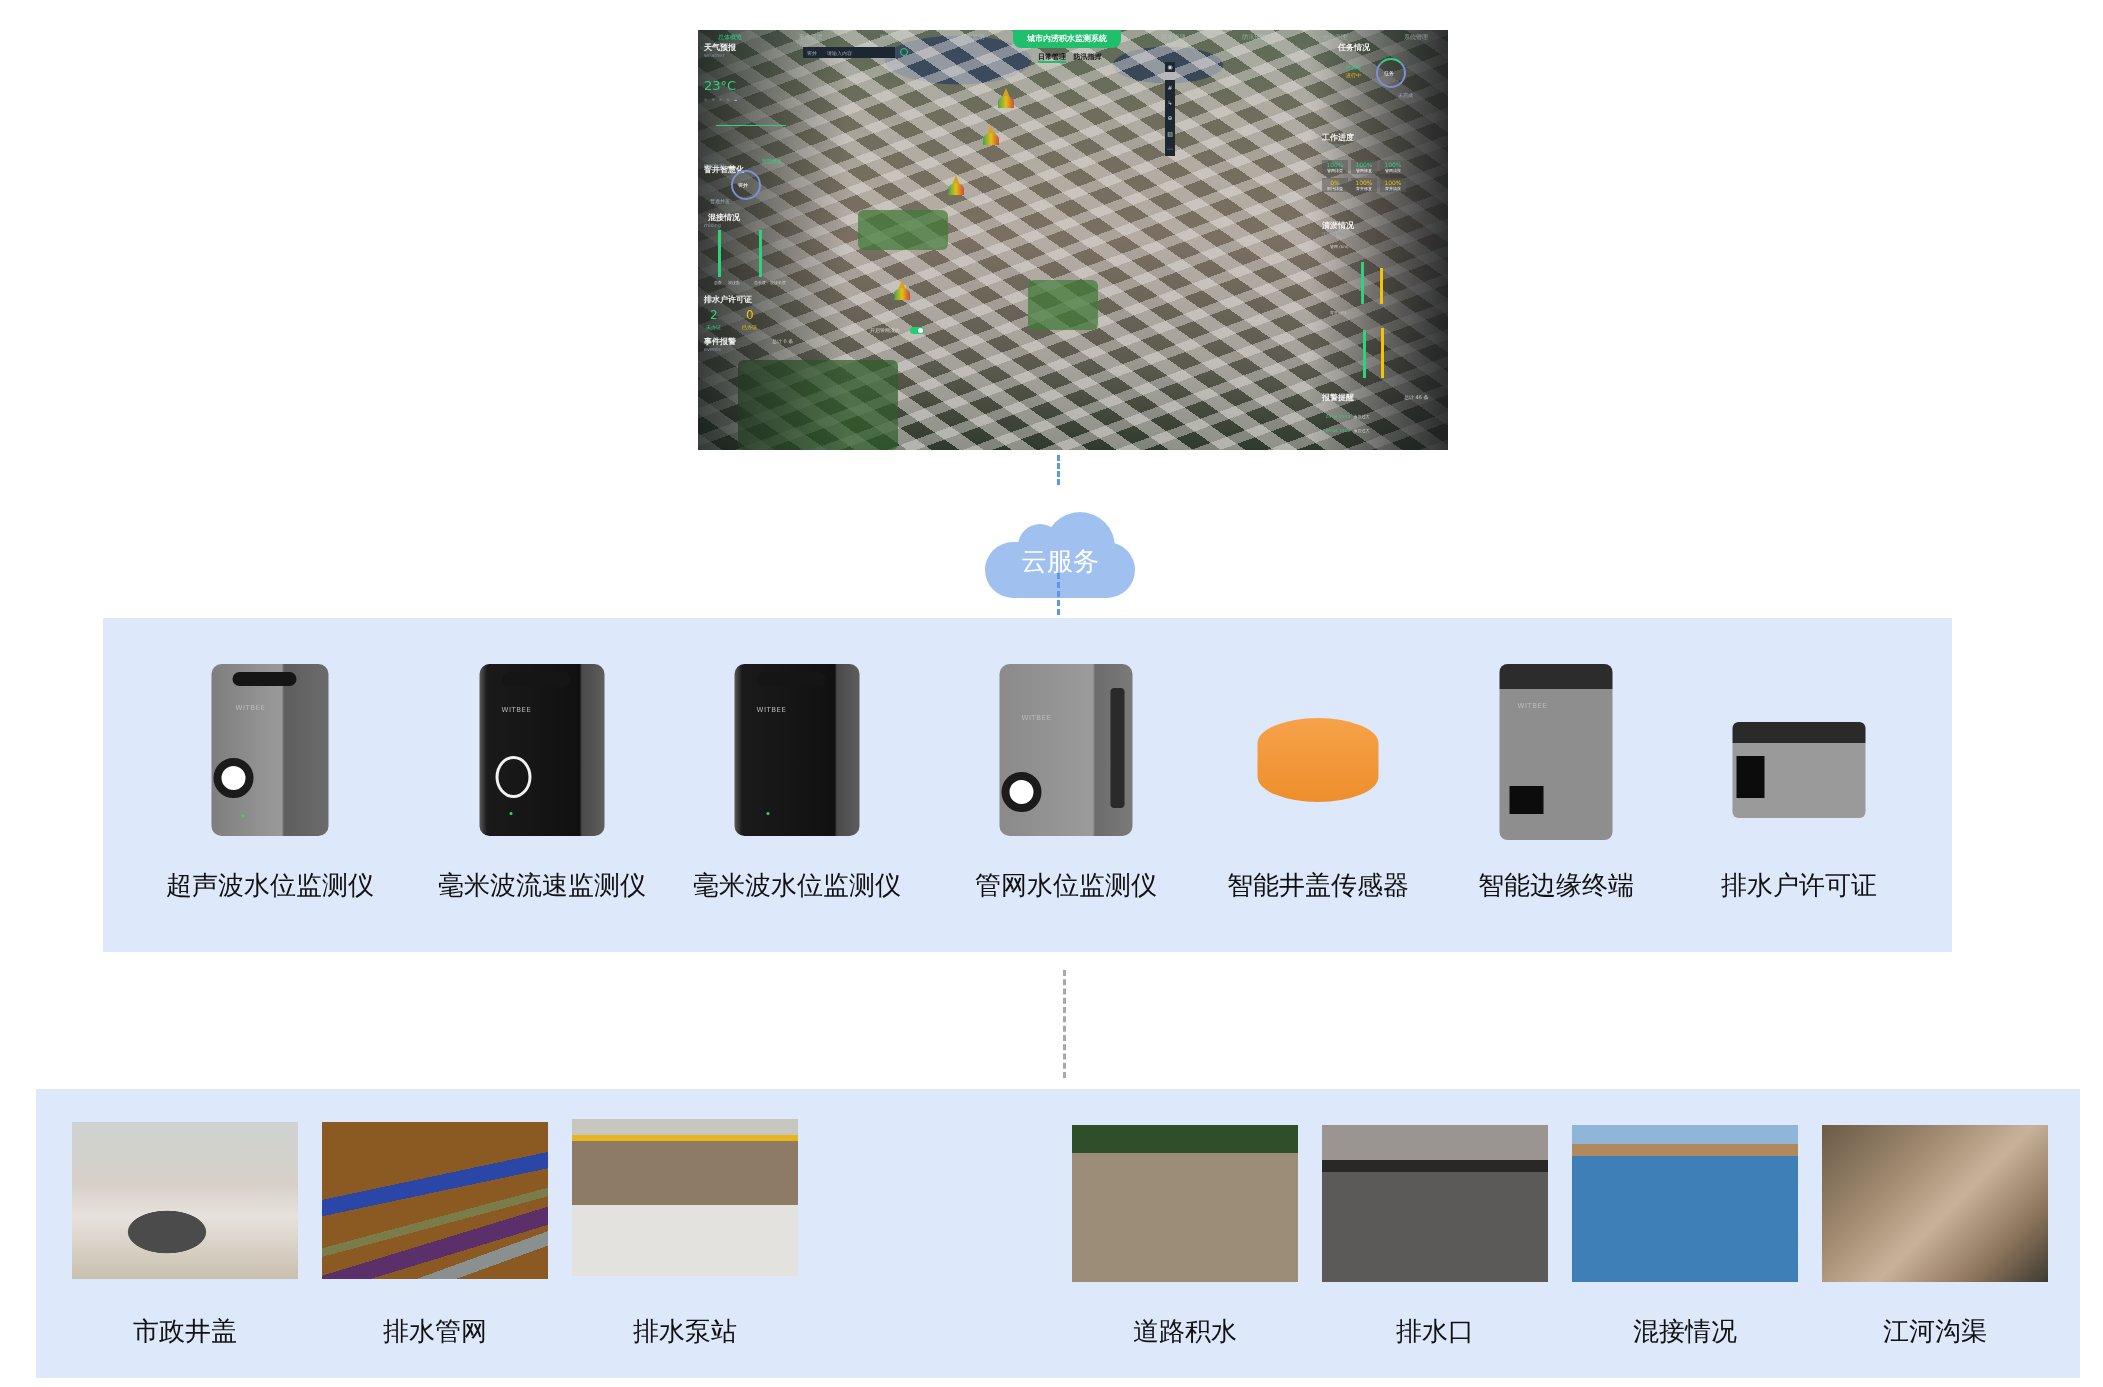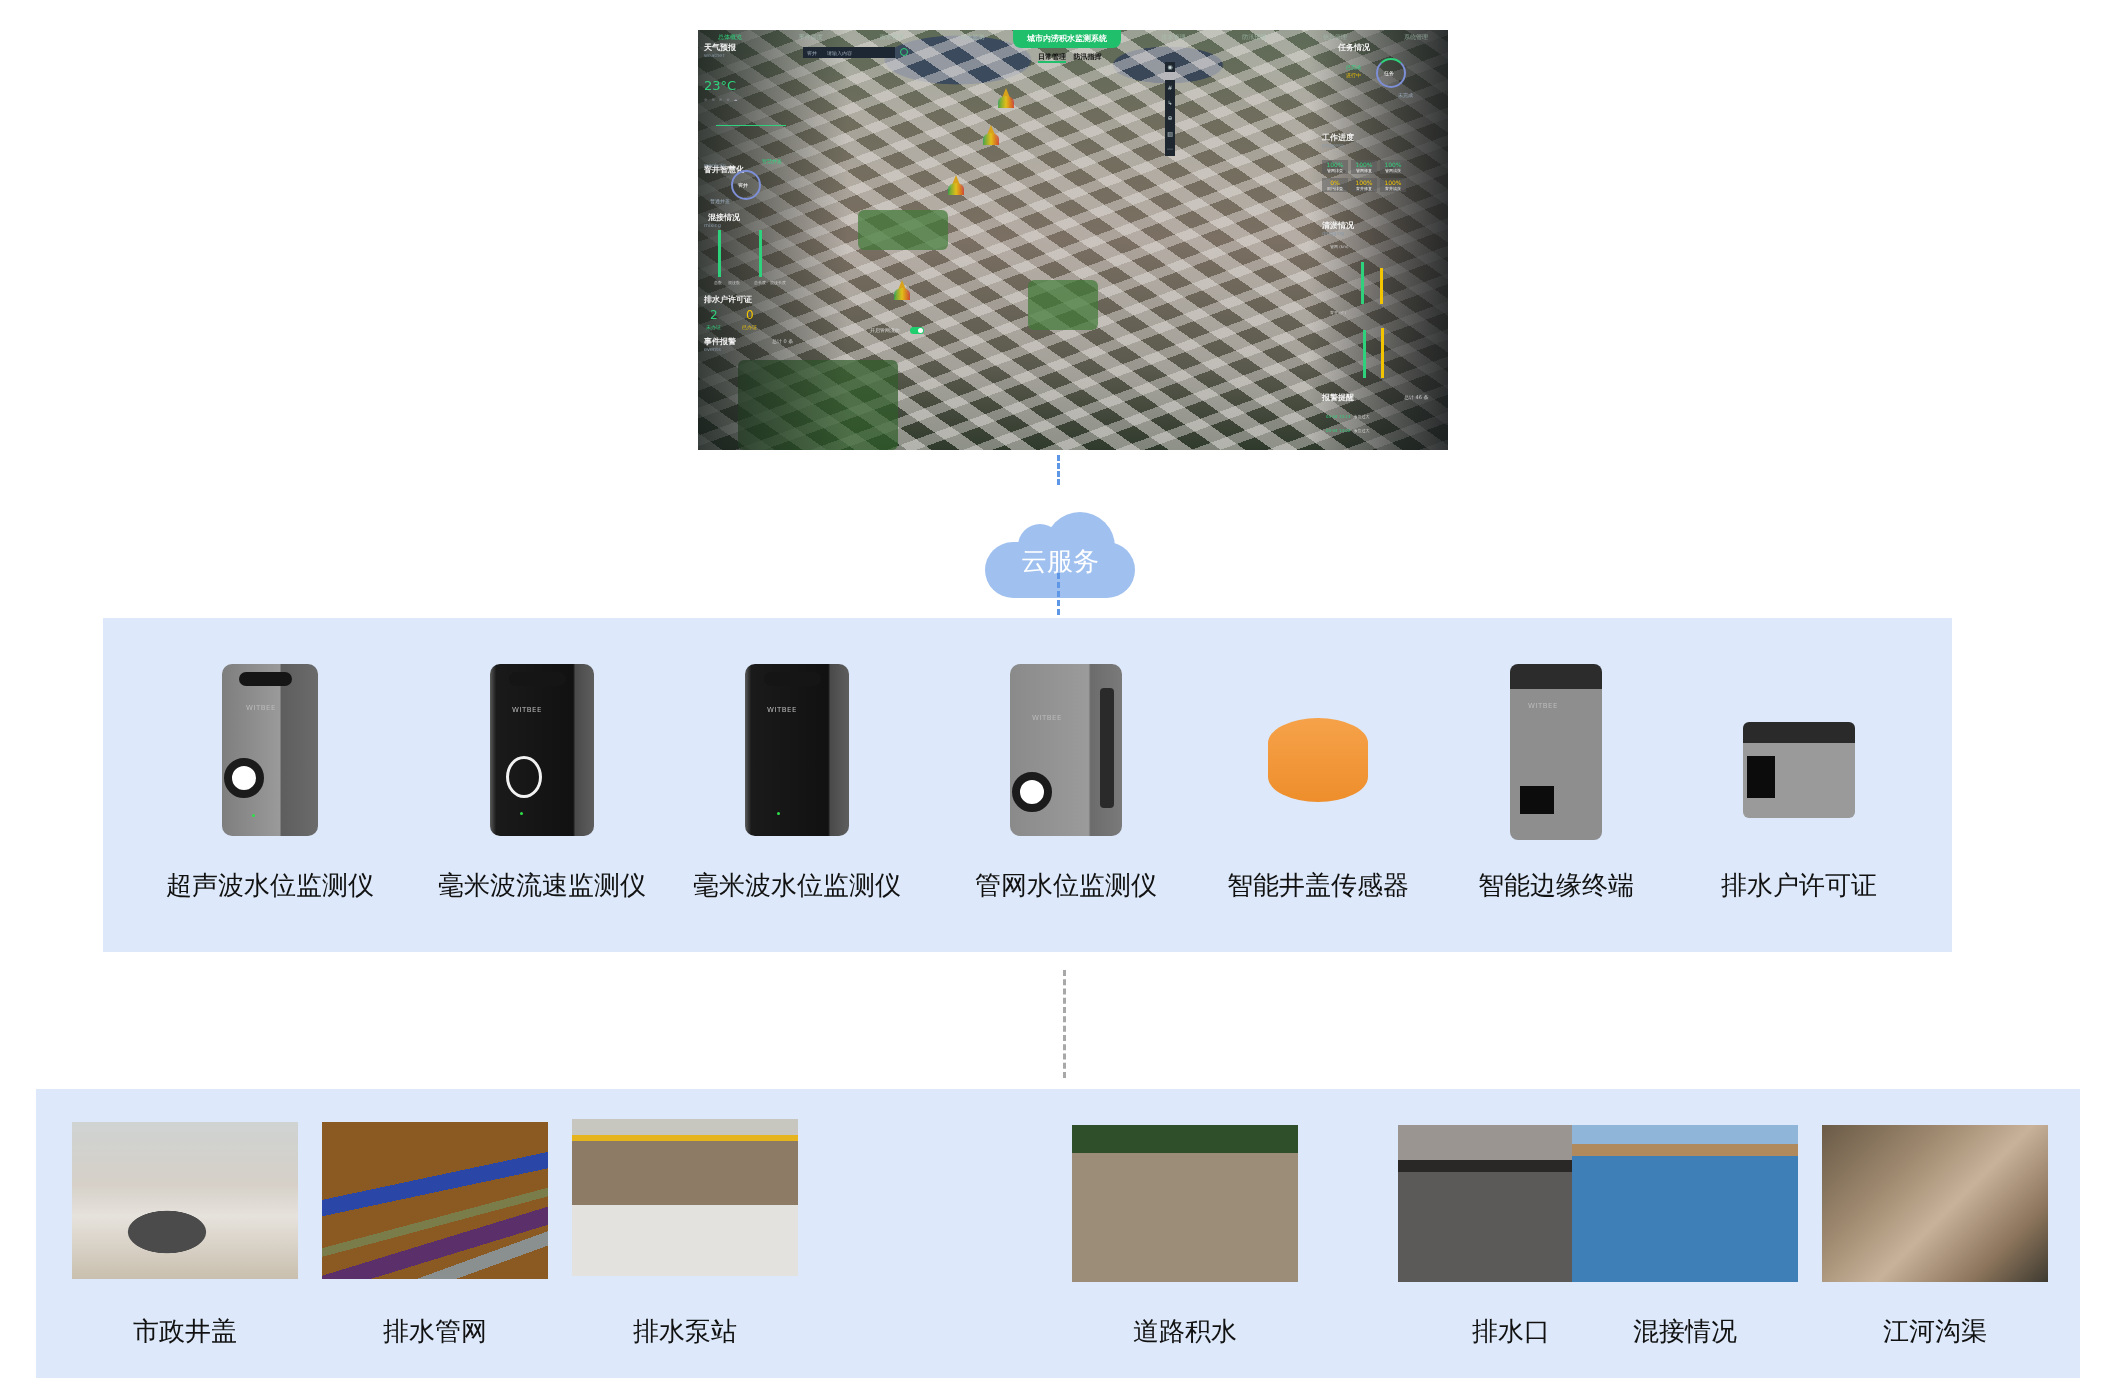--- a/index.html
+++ b/index.html
@@ -60,21 +60,21 @@
   .dash-gray{width:0;border-left:3px dashed #a8a8a8;}
   .cloud{left:985px;top:512px;width:150px;height:88px;}
   .cloud .c1{position:absolute;left:0;top:30px;width:150px;height:56px;background:#a0c1ef;border-radius:40px;}
   .cloud .c2{position:absolute;left:33px;top:12px;width:44px;height:44px;background:#a0c1ef;border-radius:50%;}
   .cloud .c3{position:absolute;left:60px;top:0;width:70px;height:70px;background:#a0c1ef;border-radius:50%;}
   .cloud .label{position:absolute;left:0;top:32px;width:150px;text-align:center;font-size:26px;color:#ffffff;}
 
   
   .dev-panel{left:103px;top:618px;width:1849px;height:334px;background:#dde9fa;}
   .device{position:absolute;top:0;width:240px;height:334px;}
-  .device .pic{position:absolute;left:50%;transform:translateX(-50%);}
+  .device .pic{position:absolute;left:50%;transform:translateX(-50%);padding-left:21px;}
   .device .name{position:absolute;left:0;width:100%;top:250px;text-align:center;font-size:26px;color:#111;white-space:nowrap;}
   .box-gray{background:linear-gradient(90deg,#7e7e7e,#9a9a9a 60%,#5e5e5e 62%,#6b6b6b);border-radius:10px;}
   .box-black{background:linear-gradient(90deg,#5a5a5a 0,#1a1a1a 6%,#111 80%,#4a4a4a 82%,#5e5e5e);border-radius:10px;}
   .slot{position:absolute;left:18%;top:8px;width:55%;height:14px;background:#151515;border-radius:8px;}
   .lens{position:absolute;border-radius:50%;background:#fff;border:8px solid #1b1b1b;}
   .ring-w{position:absolute;border-radius:50%;border:3px solid #f2f2f2;}
   .led{position:absolute;width:3px;height:3px;background:#2ee04a;border-radius:50%;}
   .brand{position:absolute;font-size:7px;color:#bbb;letter-spacing:.5px;}
   .orange-cap{background:linear-gradient(180deg,#f6a24a,#ee8e2c);border-radius:50%/30%;}
   .screen{position:absolute;background:#0c0c0c;}
@@ -311,21 +311,21 @@
     <div class="name">排水管网</div>
   </div>
   <div class="scene" style="left:536px">
     <div class="photo ph-pump" style="top:30px"></div>
     <div class="name">排水泵站</div>
   </div>
   <div class="scene" style="left:1036px">
     <div class="photo ph-road" style="top:36px"></div>
     <div class="name">道路积水</div>
   </div>
-  <div class="scene" style="left:1362px">
+  <div class="scene" style="left:1286px">
     <div class="photo ph-outfall" style="top:36px"></div>
     <div class="name">排水口</div>
   </div>
   <div class="scene" style="left:1536px">
     <div class="photo ph-lake" style="top:36px"></div>
     <div class="name">混接情况</div>
   </div>
   <div class="scene" style="left:1786px">
     <div class="photo ph-river" style="top:36px"></div>
     <div class="name">江河沟渠</div>

